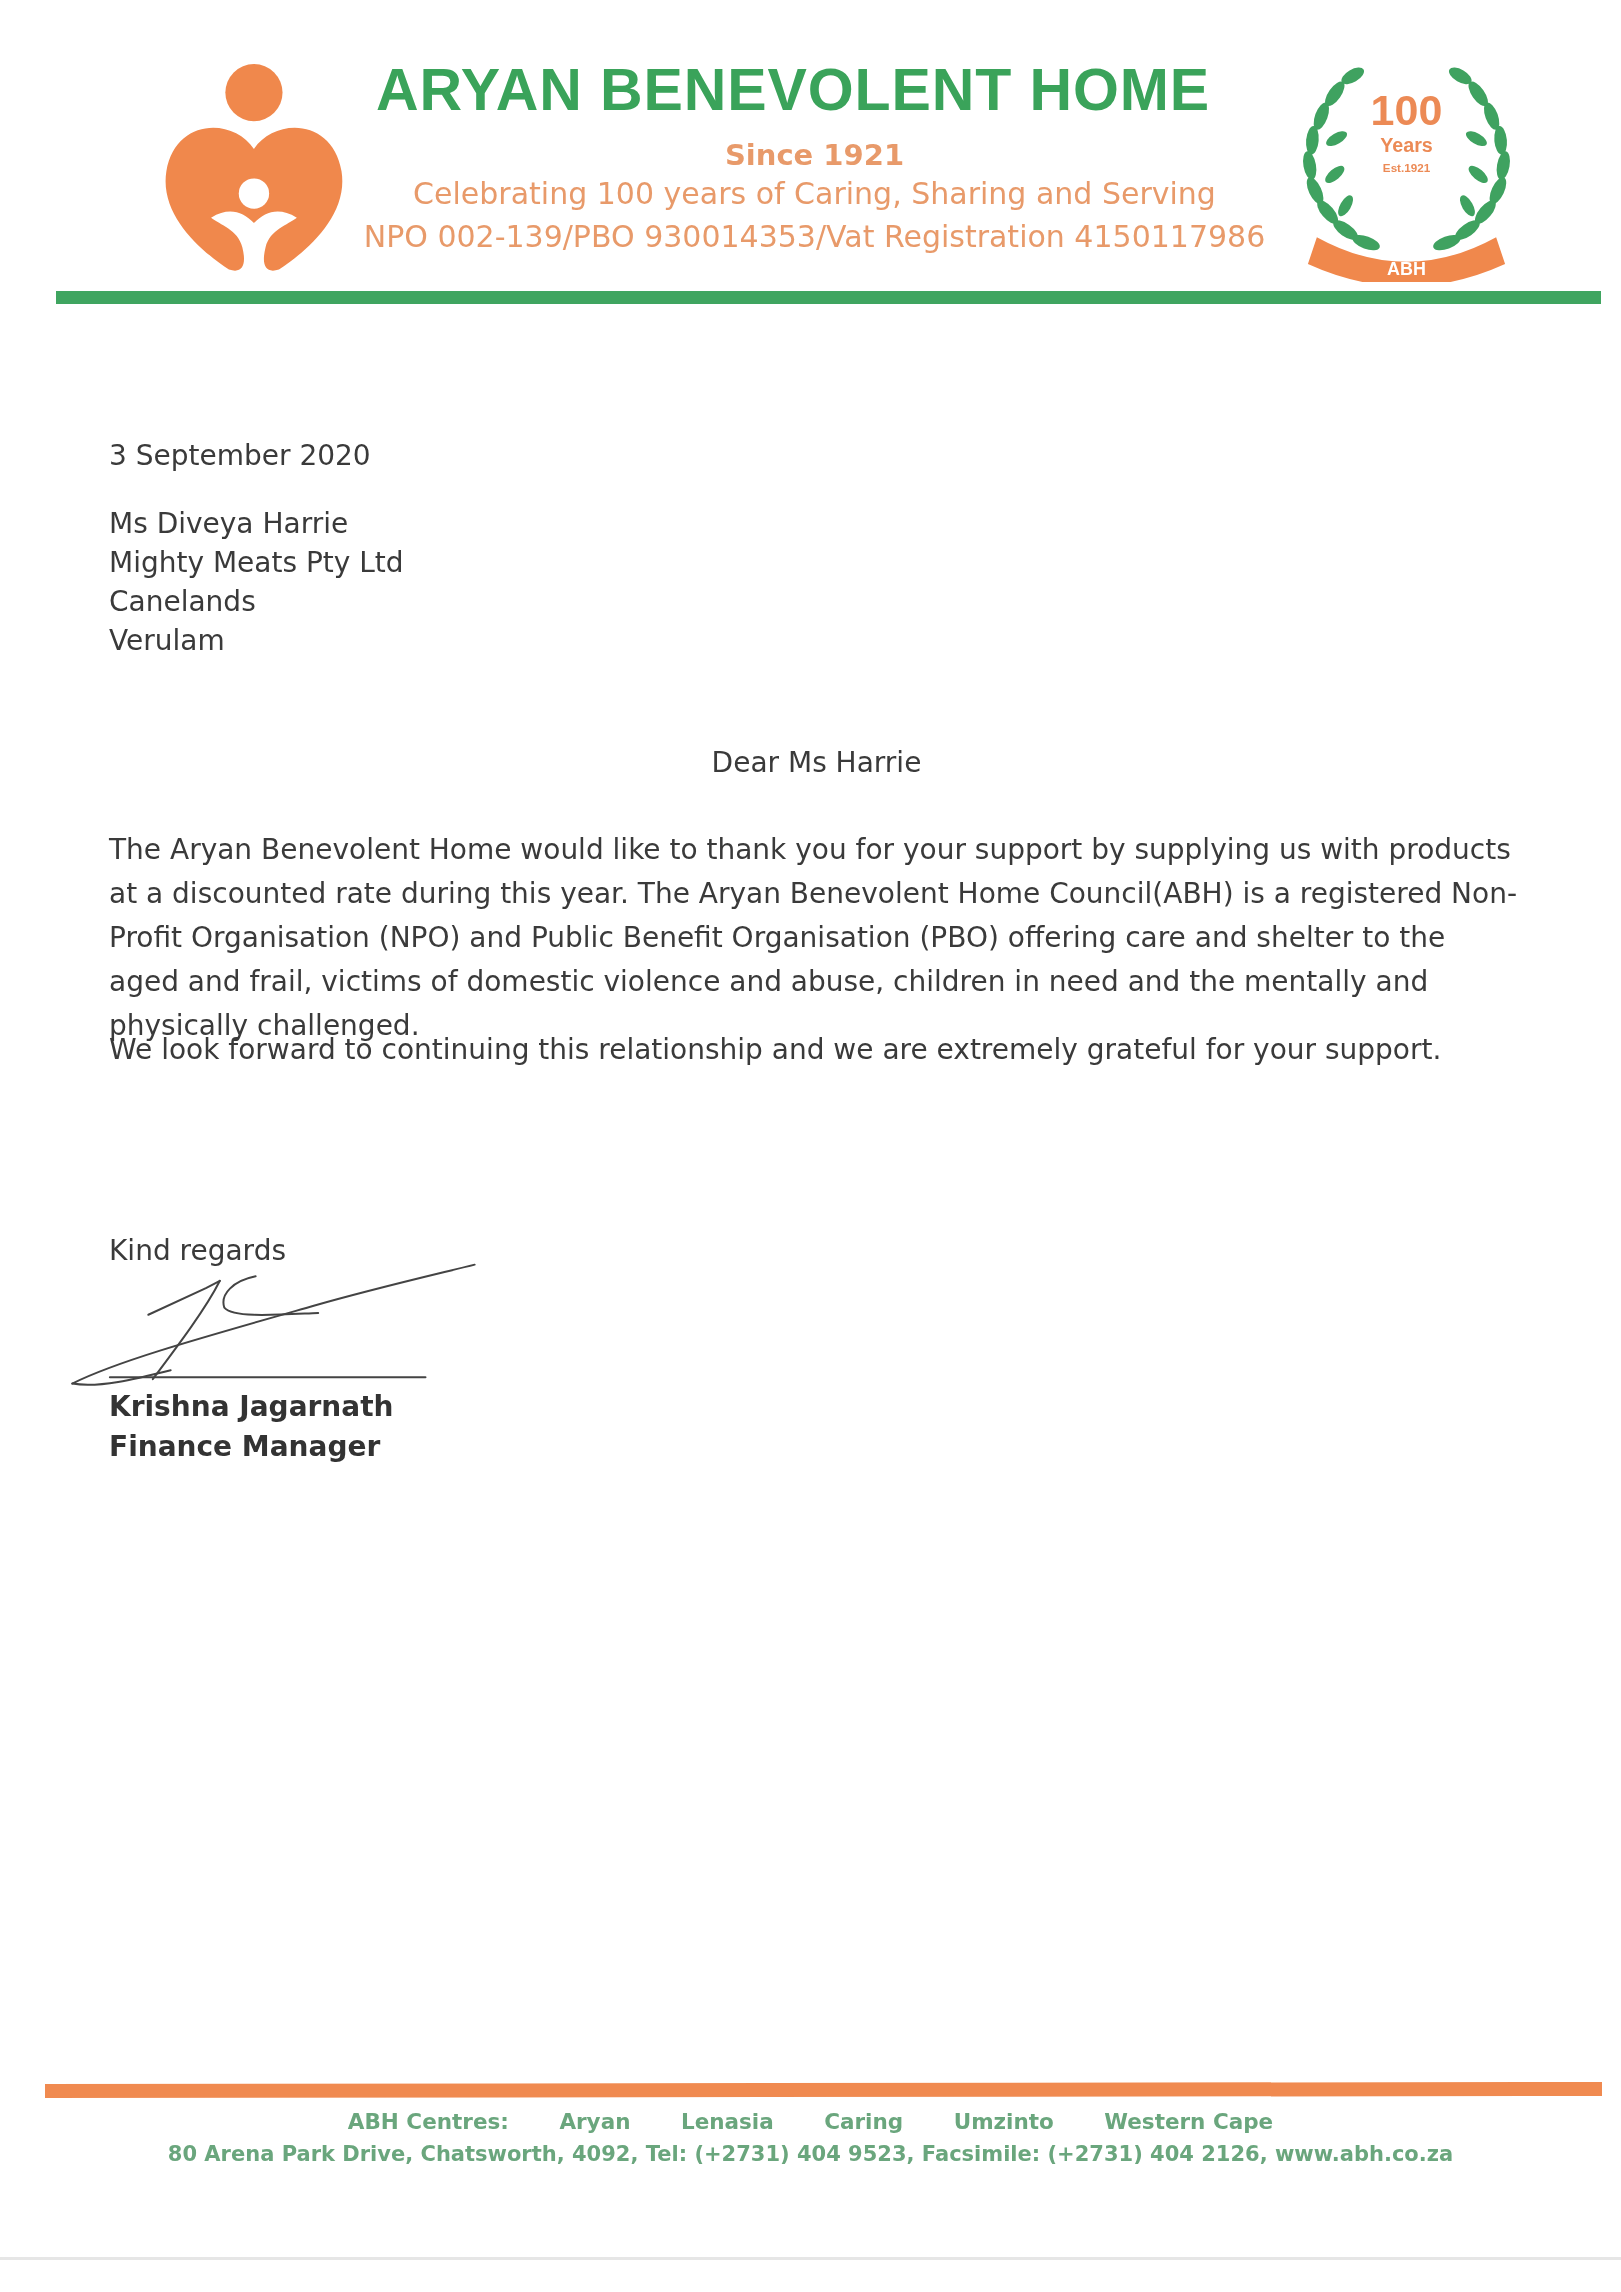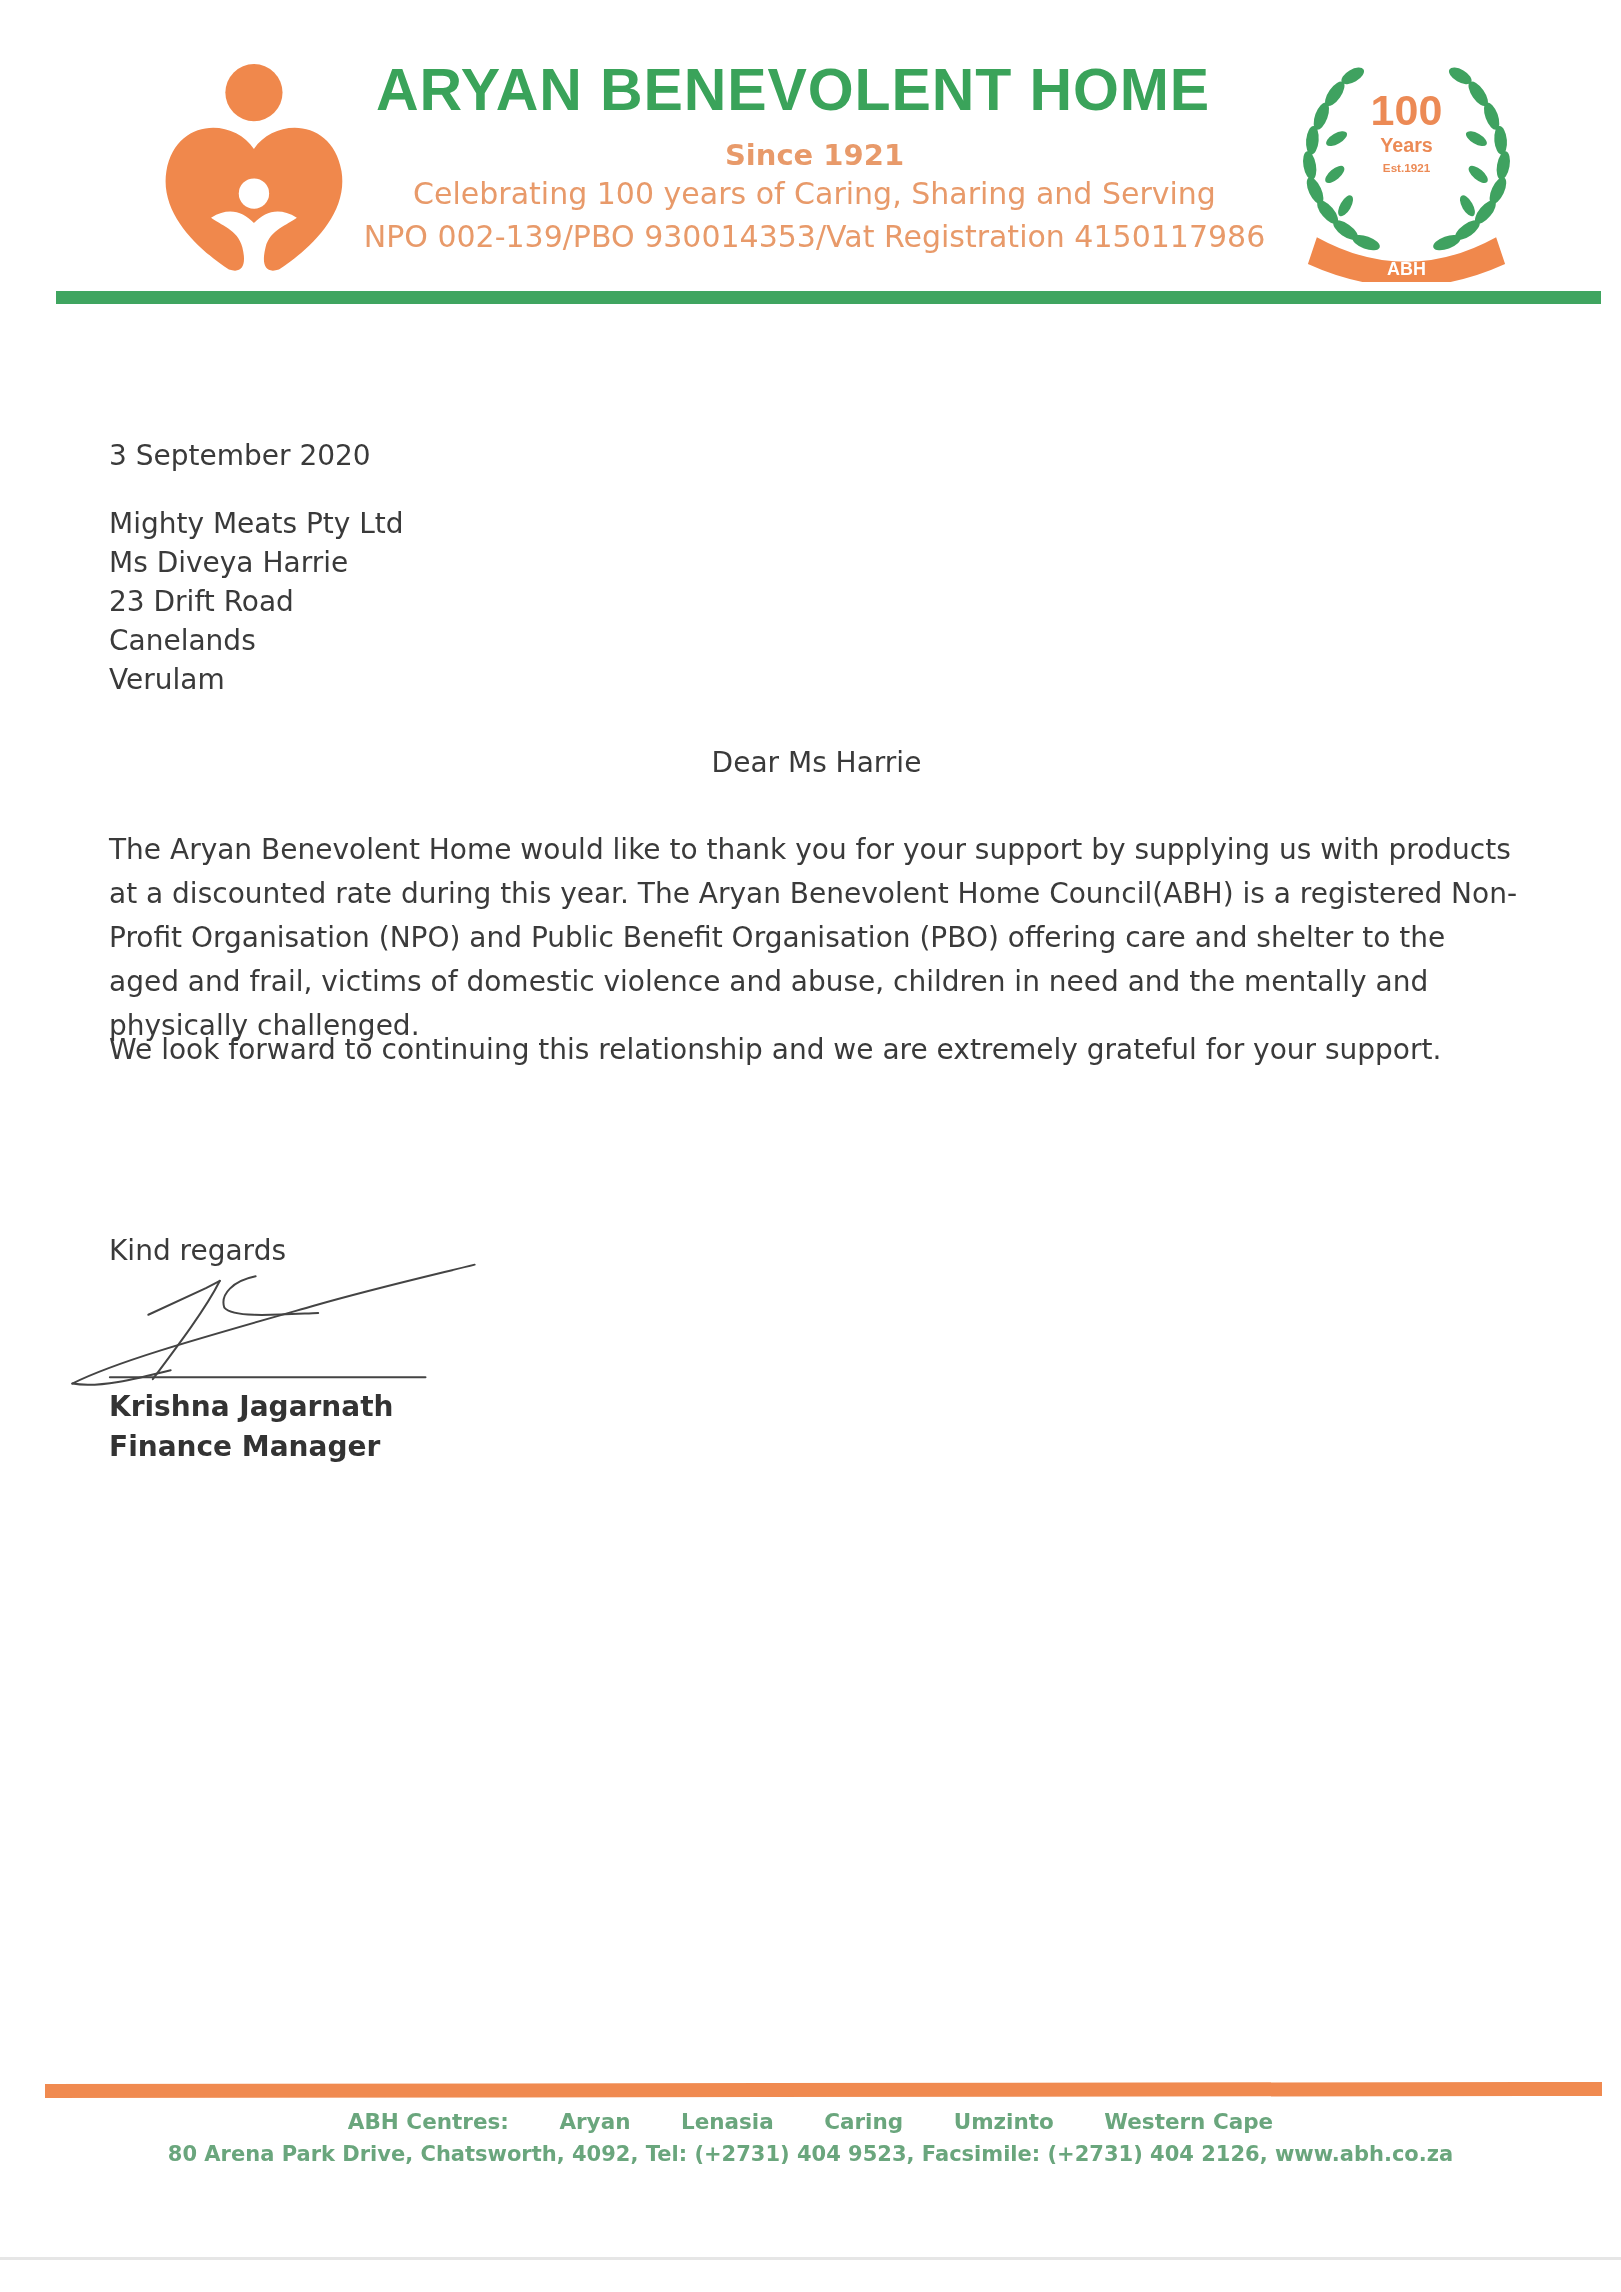--- a/index.html
+++ b/index.html
@@ -191,23 +191,22 @@
   <text x="140" y="125" text-anchor="middle" font-family="Liberation Sans, sans-serif" font-weight="bold" font-size="22" fill="#ec8a55">Years</text>
   <text x="140" y="147" text-anchor="middle" font-family="Liberation Sans, sans-serif" font-weight="bold" font-size="13" fill="#ec8a55">Est.1921</text>
   <text x="140" y="262" text-anchor="middle" font-family="Liberation Sans, sans-serif" font-weight="bold" font-size="20" fill="#ffffff">ABH</text>
 </svg>
 
 <div class="rule-green"></div>
 
 <div class="letter date">3 September 2020</div>
 
 <div class="letter address">
+  <div>Ms Diveya Harrie</div>
   <div>Mighty Meats Pty Ltd</div>
-  <div>Ms Diveya Harrie</div>
-  <div>23 Drift Road</div>
   <div>Canelands</div>
   <div>Verulam</div>
 </div>
 
 <div class="letter salutation">Dear Ms Harrie</div>
 
 <div class="letter body-para">The Aryan Benevolent Home would like to thank you for your support by supplying us with products at a discounted rate during this year.  The Aryan Benevolent Home Council(ABH) is a registered Non-Profit Organisation (NPO) and Public Benefit Organisation (PBO) offering care and shelter to the aged and frail, victims of domestic violence and abuse, children in need and the mentally and physically challenged.</div>
 <div class="letter body-para2">We look forward to continuing this relationship and we are extremely grateful for your support.</div>
 
 <div class="letter closing">Kind regards</div>

